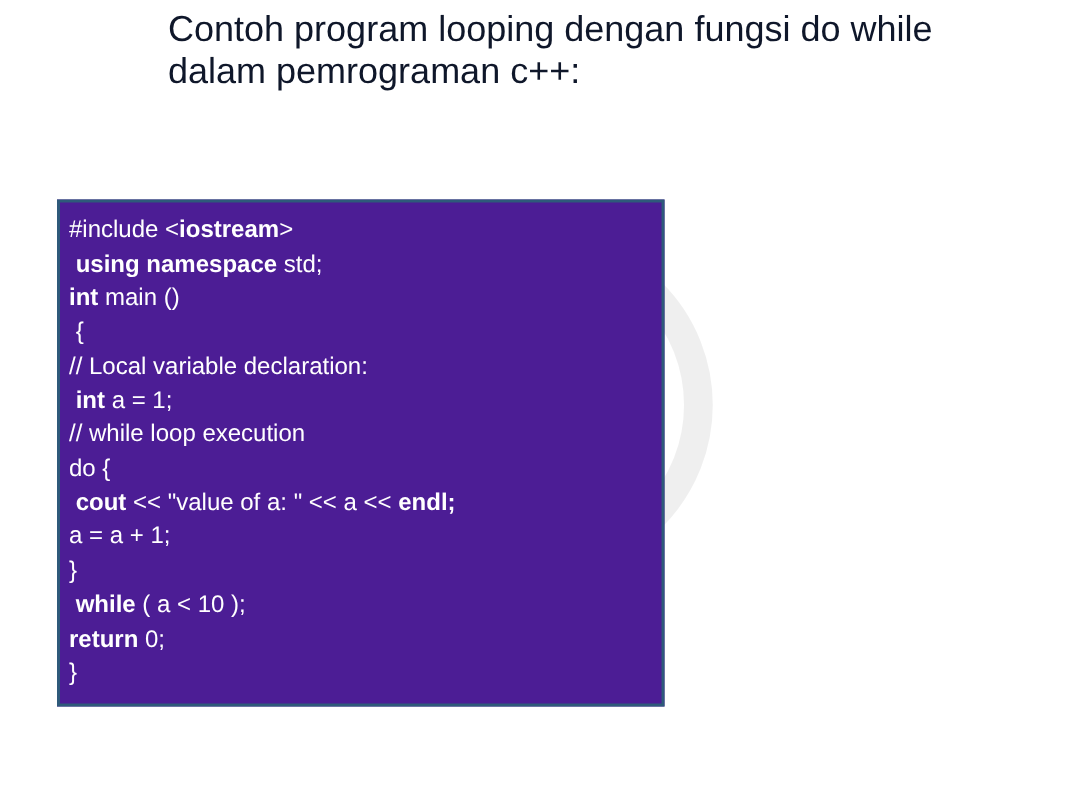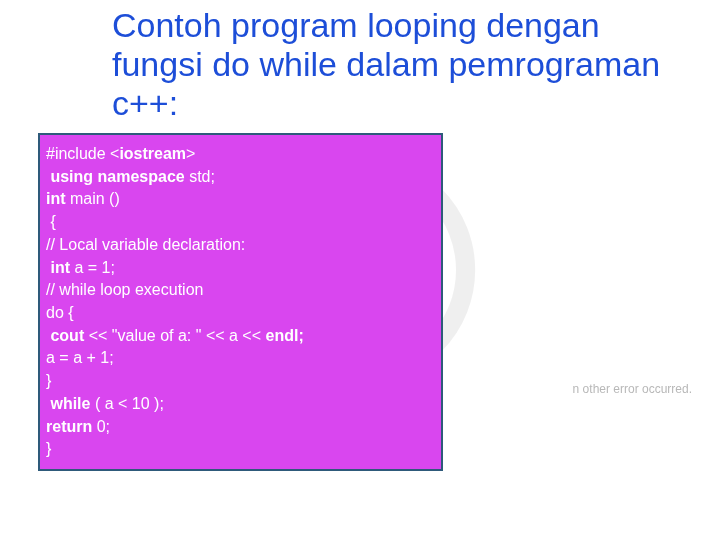--- a/index.html
+++ b/index.html
@@ -28,32 +28,32 @@
     color: #b8b8b8;
     text-align: left;
     line-height: 1.5;
     font-family: Arial, sans-serif;
   }
   .title {
     position: absolute;
     left: 112px;
     top: 6px;
     width: 570px;
-    font-size: 34px;
+    font-size: 24px;
     line-height: 1.15;
-    color: #1d4ed8;
+    color: #0f172a;
     font-weight: 400;
   }
   .code-box {
     position: absolute;
     left: 38px;
     top: 133px;
     width: 405px;
     height: 338px;
-    background: #d946ef;
+    background: #4c1d95;
     border: 2px solid #2e5a7a;
     padding: 8px 6px;
     font-family: Arial, Helvetica, sans-serif;
     font-size: 16px;
     line-height: 1.42;
     color: #fff;
     white-space: pre;
   }
   .b { font-weight: 700; }
 </style>
@@ -62,21 +62,20 @@
 
 <div class="watermark">
   <svg width="240" height="240" viewBox="0 0 100 100">
     <circle cx="50" cy="50" r="44" fill="none" stroke="#000" stroke-width="8"></circle>
     <rect x="36" y="30" width="28" height="40" rx="4" fill="none" stroke="#000" stroke-width="6"></rect>
     <line x1="50" y1="34" x2="50" y2="66" stroke="#000" stroke-width="6"></line>
   </svg>
 </div>
 
 <div class="bg-text">
-  <div>n other error occurred.</div>
 </div>
 
 <div class="title">Contoh program looping dengan fungsi do while dalam pemrograman c++:</div>
 
 <div class="code-box"><span><span>#include &lt;</span><span class="b">iostream</span><span>&gt;</span></span>
 <span><span class="b"> using namespace </span><span>std;</span></span>
 <span><span class="b">int</span><span> main ()</span></span>
 <span> {</span>
 <span>// Local variable declaration:</span>
 <span><span class="b"> int</span><span> a = 1;</span></span>

